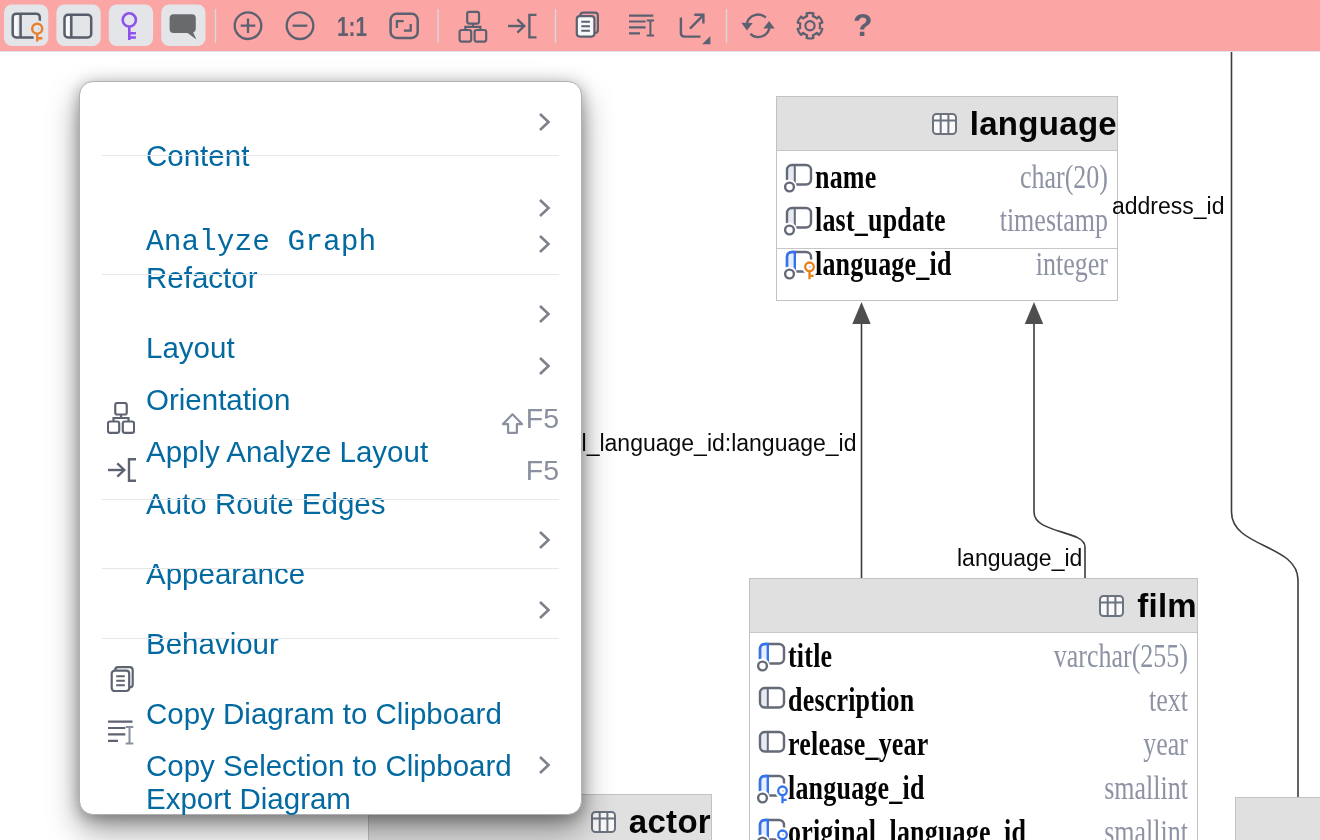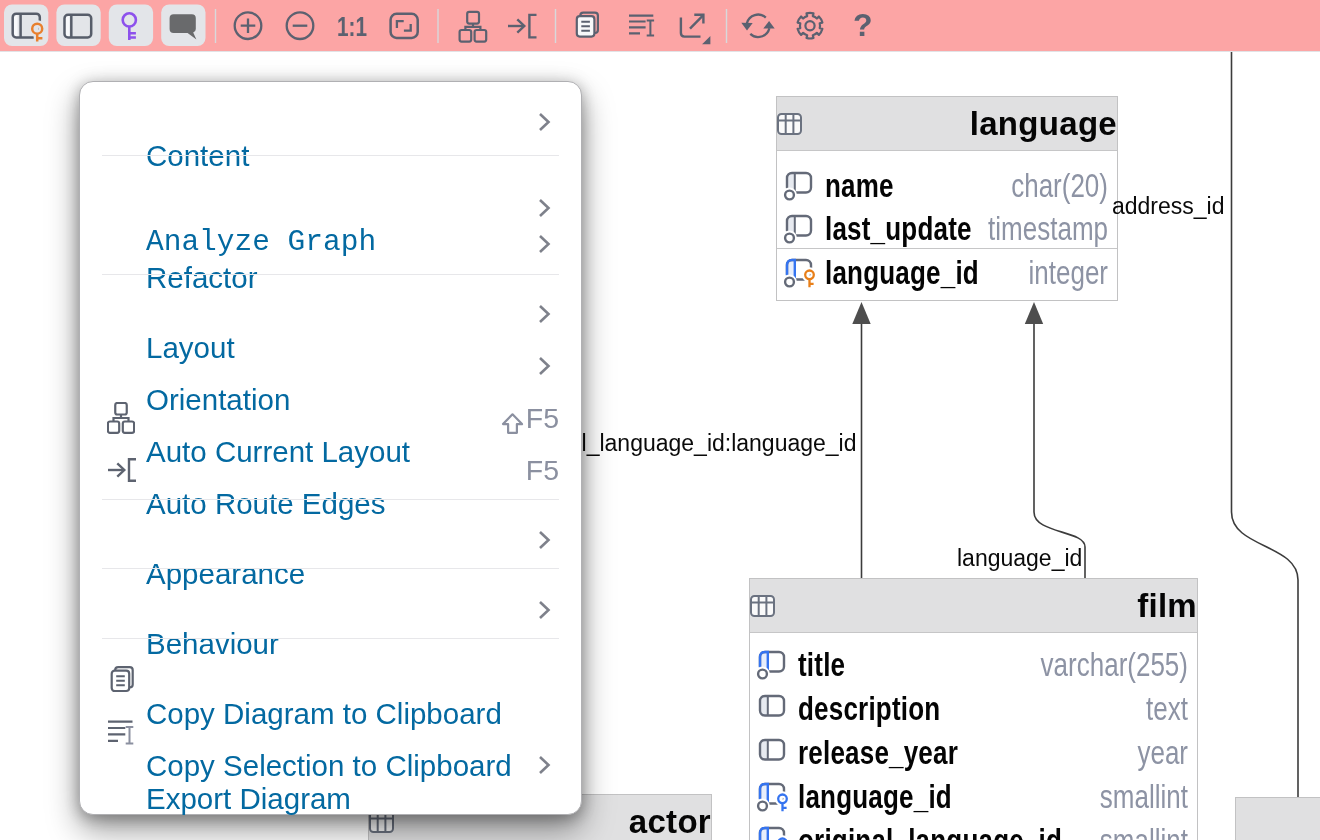--- a/index.html
+++ b/index.html
@@ -11,22 +11,22 @@
 
 
 #edges { position:absolute; left:0; top:0; z-index:1; }
 
 
 .elabel { position:absolute; font-size:23px; color:#0a0a0a; white-space:pre; z-index:4; }
 
 
 .tbl { position:absolute; background:#ffffff; border:1px solid #c2c2c3; z-index:3; }
 .tbl .hd { position:absolute; left:0; top:0; right:0; height:54px; background:#e0e0e1; border-bottom:1px solid #c6c6c7;
-  display:flex; align-items:center; justify-content:space-between; gap:13px; font-weight:bold; font-size:33px; color:#050505; letter-spacing:0.3px; }
-.row { position:absolute; left:0; right:0; height:43px; display:flex; align-items:center; padding-left:8px; padding-right:9px; gap:10px; }
+  display:flex; align-items:center; justify-content:flex-end; gap:13px; font-weight:bold; font-size:33px; color:#050505; letter-spacing:0.3px; }
+.row { position:absolute; left:0; right:0; height:43px; display:flex; padding-left:8px; padding-right:9px; gap:0;font-family:Liberation Serif, serif; }
 .row .nm { font-weight:bold; font-size:26px; color:#040404; letter-spacing:0.2px; display:inline-block; transform:scaleY(1.28); }
 .row .tp { margin-left:auto; font-size:26px; color:#8d93a4; display:inline-block; transform:scaleY(1.28); }
 .sepline { position:absolute; left:0; right:0; height:1px; background:#c6c6c7; }
 
 
 #menu { position:absolute; left:79px; top:81px; width:503px; height:734px; background:#ffffff;
   border:1px solid #b0b0b3; border-radius:14px; z-index:40;
   box-shadow:0 15px 32px rgba(0,0,0,0.40), 0 4px 14px rgba(0,0,0,0.20), 0 0 18px rgba(0,0,0,0.10); }
 .mi { position:absolute; left:0; width:100%; height:52px; }
 .mi .txt { position:absolute; left:66px; top:50%; transform:translateY(-50%); font-size:29.5px; color:#0369a1; white-space:pre;margin-top:34px; }
@@ -346,21 +346,21 @@
       </div>
     <div class="mi" style="top:310px;">
       <svg class="ic" width="28" height="32" viewBox="0 0 28 32" fill="none">
           <g stroke="#5d6370" stroke-width="2.2">
             <rect x="8.25" y="1" width="11.5" height="11.5" rx="2"></rect>
             <rect x="0.9" y="19.5" width="11.3" height="11.3" rx="2"></rect>
             <rect x="15.8" y="19.5" width="11.3" height="11.3" rx="2"></rect>
             <path d="M14 12.5 V16 M6.5 19.5 V16 H21.5 V19.5"></path>
           </g>
         </svg>
-      <span class="txt">Auto Current Layout</span>
+      <span class="txt">Apply Analyze Layout</span>
       <span class="sc"><svg width="23" height="22" viewBox="0 0 23 22" style="margin-right:2px;">
             <path d="M11.5 1.8 L21 11.6 H15.9 V20.3 H7.1 V11.6 H2 Z" stroke="#8b90a0" stroke-width="2.2" fill="none" stroke-linejoin="round"></path>
           </svg>F5</span>
     </div>
     <div class="mi" style="top:362px;padding-left:20px;">
       <svg class="ic" width="30" height="24" viewBox="0 0 30 24" fill="none">
           <g stroke="#5d6370" stroke-width="2.4">
             <path d="M1 12 H16"></path>
             <path d="M10.3 5.3 L17.3 12 L10.3 18.7"></path>
             <path d="M29 1.2 H22 V22.8 H29"></path>

